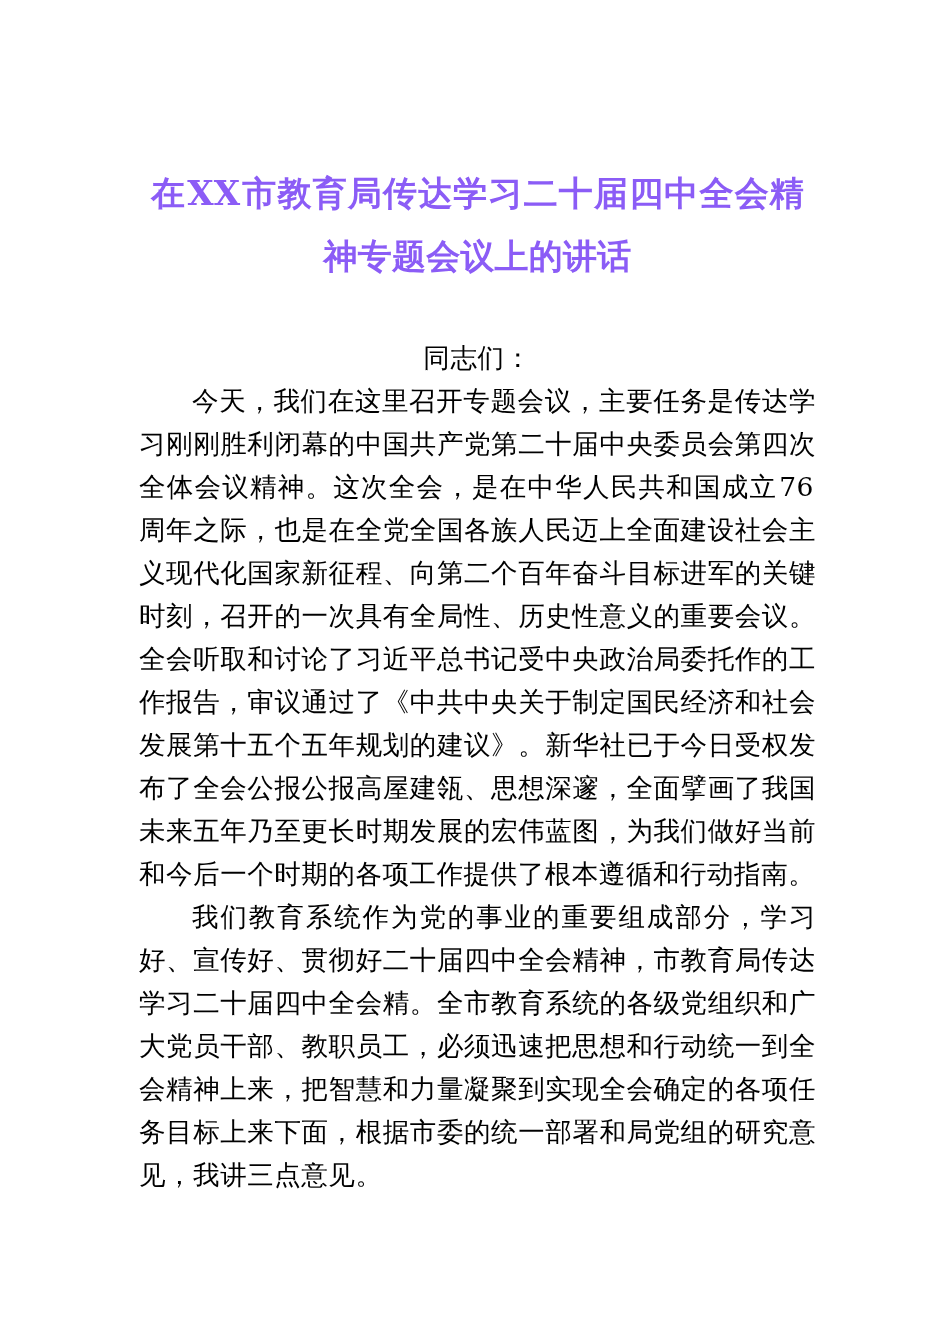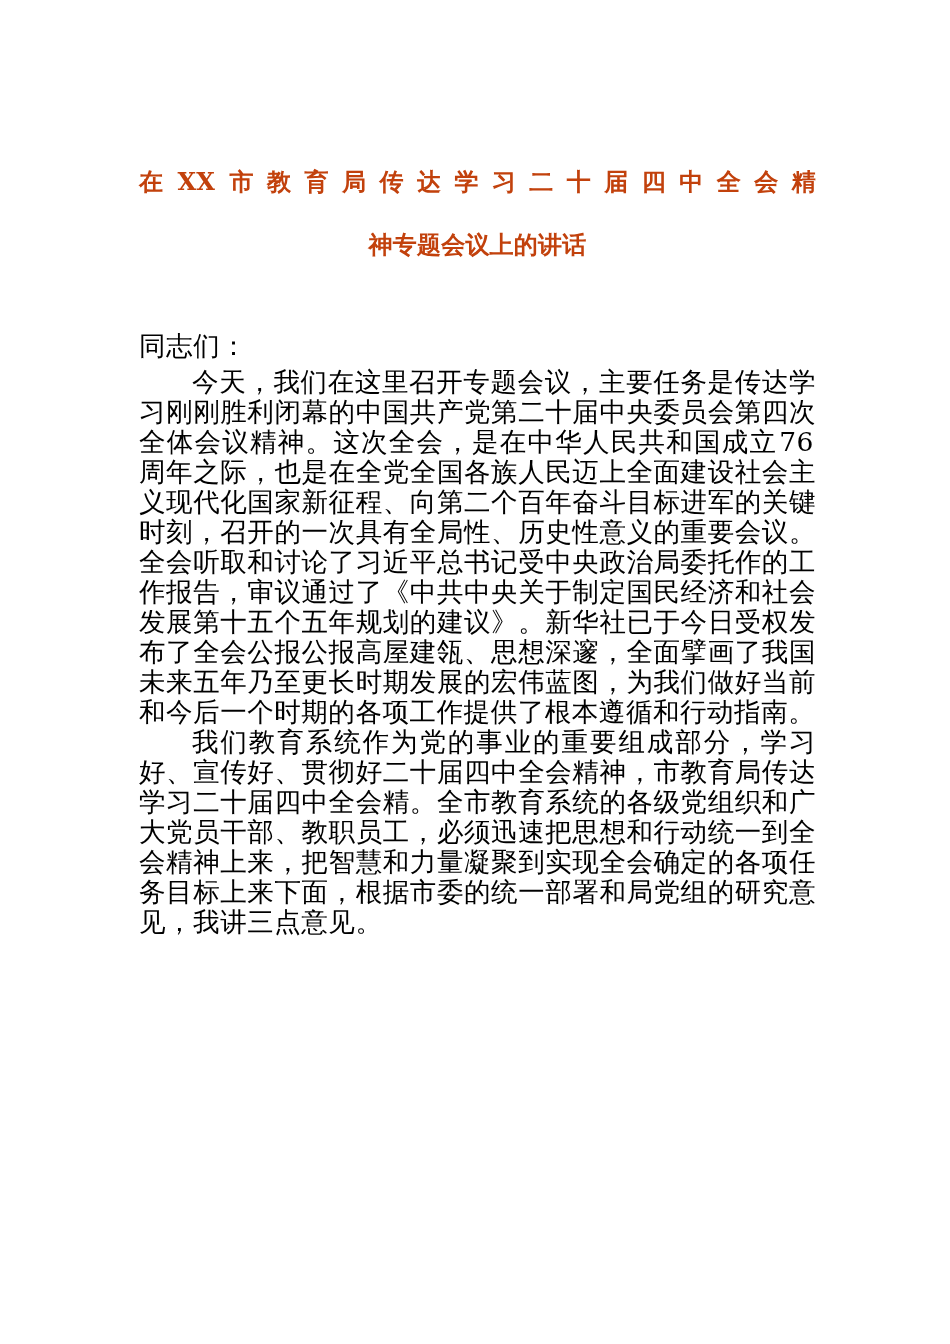--- a/index.html
+++ b/index.html
@@ -29,26 +29,26 @@
     position: absolute;
     left: 139px;
     top: 150px;
     width: 677px;
   }
 
   
   .doc-title {
     font-family: "DejaVu Serif", "Liberation Serif", serif;
     font-weight: 700;
-    font-size: 24px;
+    font-size: 34px;
     line-height: 63px;
     text-align: center;
     letter-spacing: 0.2px;
-    color: #c2410c;
-    margin: 0;
+    color: #8b5cf6;
+    margin: 12px;
     padding: 0;
     text-align-last: center;
   }
   .doc-title .title-line {
     display: block;
   }
   .doc-title .title-line-1 {
     text-align: justify;
     text-align-last: justify;
   }
@@ -62,29 +62,29 @@
   }
 
   
   .body-block {
     margin-top: 48px;
   }
 
   .salutation {
     font-size: 26.5px;
     line-height: 43.2px;
-    text-align: left;
+    text-align: center;
     margin: 0 0 0 0;
     letter-spacing: 0.6px;
     font-weight: 400;
   }
 
   .para {
     font-size: 26.5px;
-    line-height: 30px;
+    line-height: 43px;
     text-align: justify;
     text-align-last: left;
     text-indent: 2em;
     margin: 0;
     letter-spacing: 0.55px;
     font-weight: 400;
     word-break: break-all;
   }
 
   .num {

